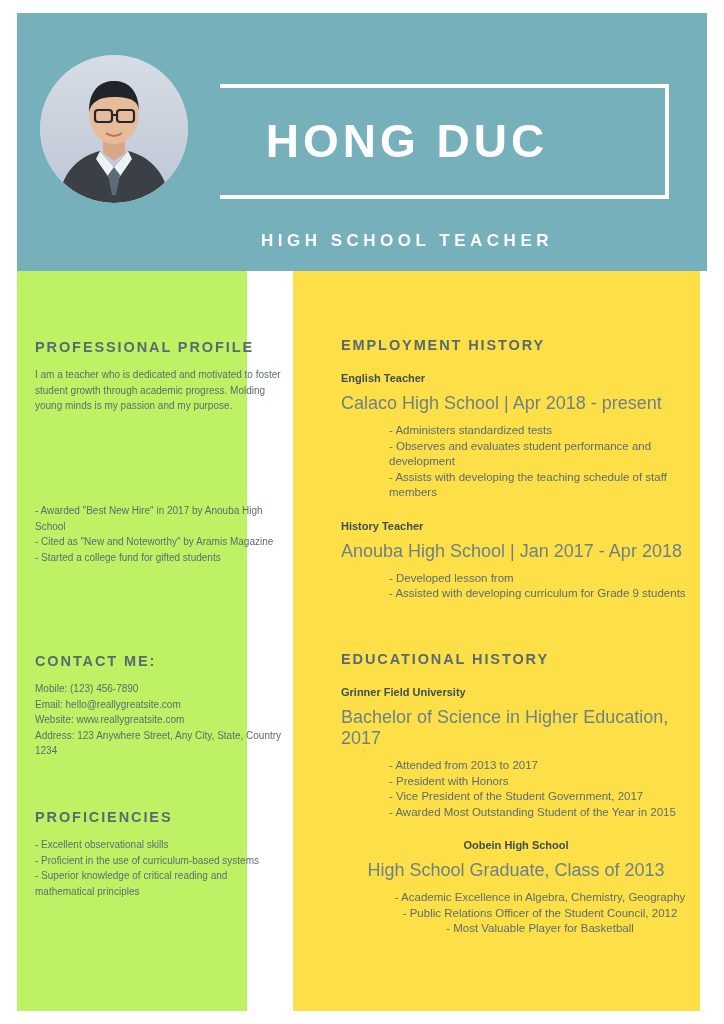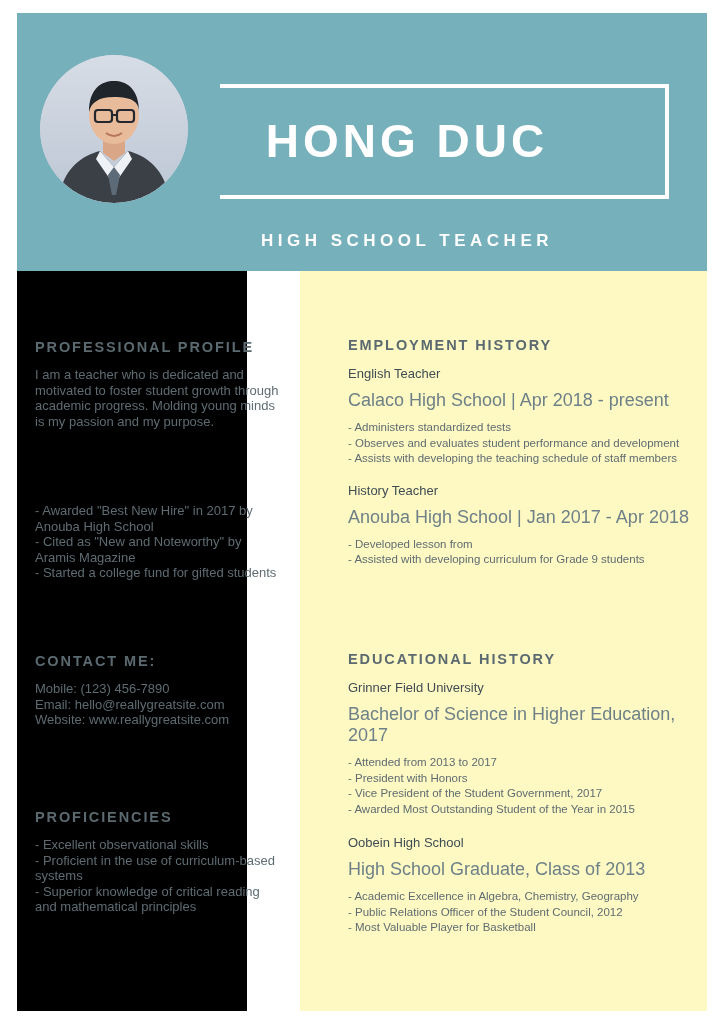--- a/index.html
+++ b/index.html
@@ -94,66 +94,66 @@
     top: 258px;
     width: 690px;
     height: 740px;
   }
   .left-col {
     position: absolute;
     left: 0;
     top: 0;
     width: 230px;
     height: 740px;
-    background: #000000;
+    background: #bef264;
     padding: 0;
   }
   .right-col {
     position: absolute;
-    left: 283px;
+    left: 276px;
     top: 0;
     width: 407px;
     height: 740px;
-    background: #fef9c3;
+    background: #fde047;
   }
 
   .sec-title {
     color: #5b6a70;
     font-size: 14.5px;
     font-weight: bold;
     letter-spacing: 1.9px;
   }
   .left-sec { position: absolute; left: 18px; width: 248px; }
   .left-body {
     margin-top: 12px;
     color: #5e6c72;
-    font-size: 13px;
+    font-size: 10px;
     line-height: 15.5px;
   }
   .left-body .line { white-space: pre-wrap; }
 
   .right-sec { position: absolute; left: 48px; width: 350px; }
   .job-title {
     color: #3f4d54;
-    font-size: 13px;
-    font-weight: normal;
-    margin-top: 13px;
+    font-size: 11px;
+    font-weight: bold;
+    margin-top: 19px;
   }
   .job-meta {
     color: #6e8188;
     font-size: 18px;
     margin-top: 9px;
   }
   .bullets {
     margin-top: 9px;
     color: #5e6c72;
     font-size: 11.5px;
     line-height: 15.5px;
   }
-  .bullets .line { white-space: pre-wrap; }
+  .bullets .line { white-space: pre-wrap; margin-left: 48px; }
 </style>
 </head>
 <body>
 
 <div class="page">
   <div class="sheet">
 
     <div class="header">
       <div class="avatar">
         <svg width="148" height="148" viewBox="0 0 148 148">
@@ -211,20 +211,21 @@
             <div class="line">- Started a college fund for gifted students</div>
           </div>
         </div>
 
         <div class="left-sec" style="top:382px;">
           <div class="sec-title">CONTACT ME:</div>
           <div class="left-body">
             <div class="line">Mobile: (123) 456-7890</div>
             <div class="line">Email: hello@reallygreatsite.com</div>
             <div class="line">Website: www.reallygreatsite.com</div>
+            <div class="line">Address: 123 Anywhere Street, Any City, State, Country 1234</div>
           </div>
         </div>
 
         <div class="left-sec" style="top:538px;">
           <div class="sec-title">PROFICIENCIES</div>
           <div class="left-body">
             <div class="line">- Excellent observational skills</div>
             <div class="line">- Proficient in the use of curriculum-based systems</div>
             <div class="line">- Superior knowledge of critical reading and mathematical principles</div>
           </div>
@@ -264,21 +265,21 @@
             <div class="job-title">Grinner Field University</div>
             <div class="job-meta">Bachelor of Science in Higher Education, 2017</div>
             <div class="bullets">
               <div class="line">- Attended from 2013 to 2017</div>
               <div class="line">- President with Honors</div>
               <div class="line">- Vice President of the Student Government, 2017</div>
               <div class="line">- Awarded Most Outstanding Student of the Year in 2015</div>
             </div>
           </div>
 
-          <div style="margin-top:18px;">
+          <div style="margin-top:18px;text-align:center;">
             <div class="job-title">Oobein High School</div>
             <div class="job-meta">High School Graduate, Class of 2013</div>
             <div class="bullets">
               <div class="line">- Academic Excellence in Algebra, Chemistry, Geography</div>
               <div class="line">- Public Relations Officer of the Student Council, 2012</div>
               <div class="line">- Most Valuable Player for Basketball</div>
             </div>
           </div>
         </div>
 

